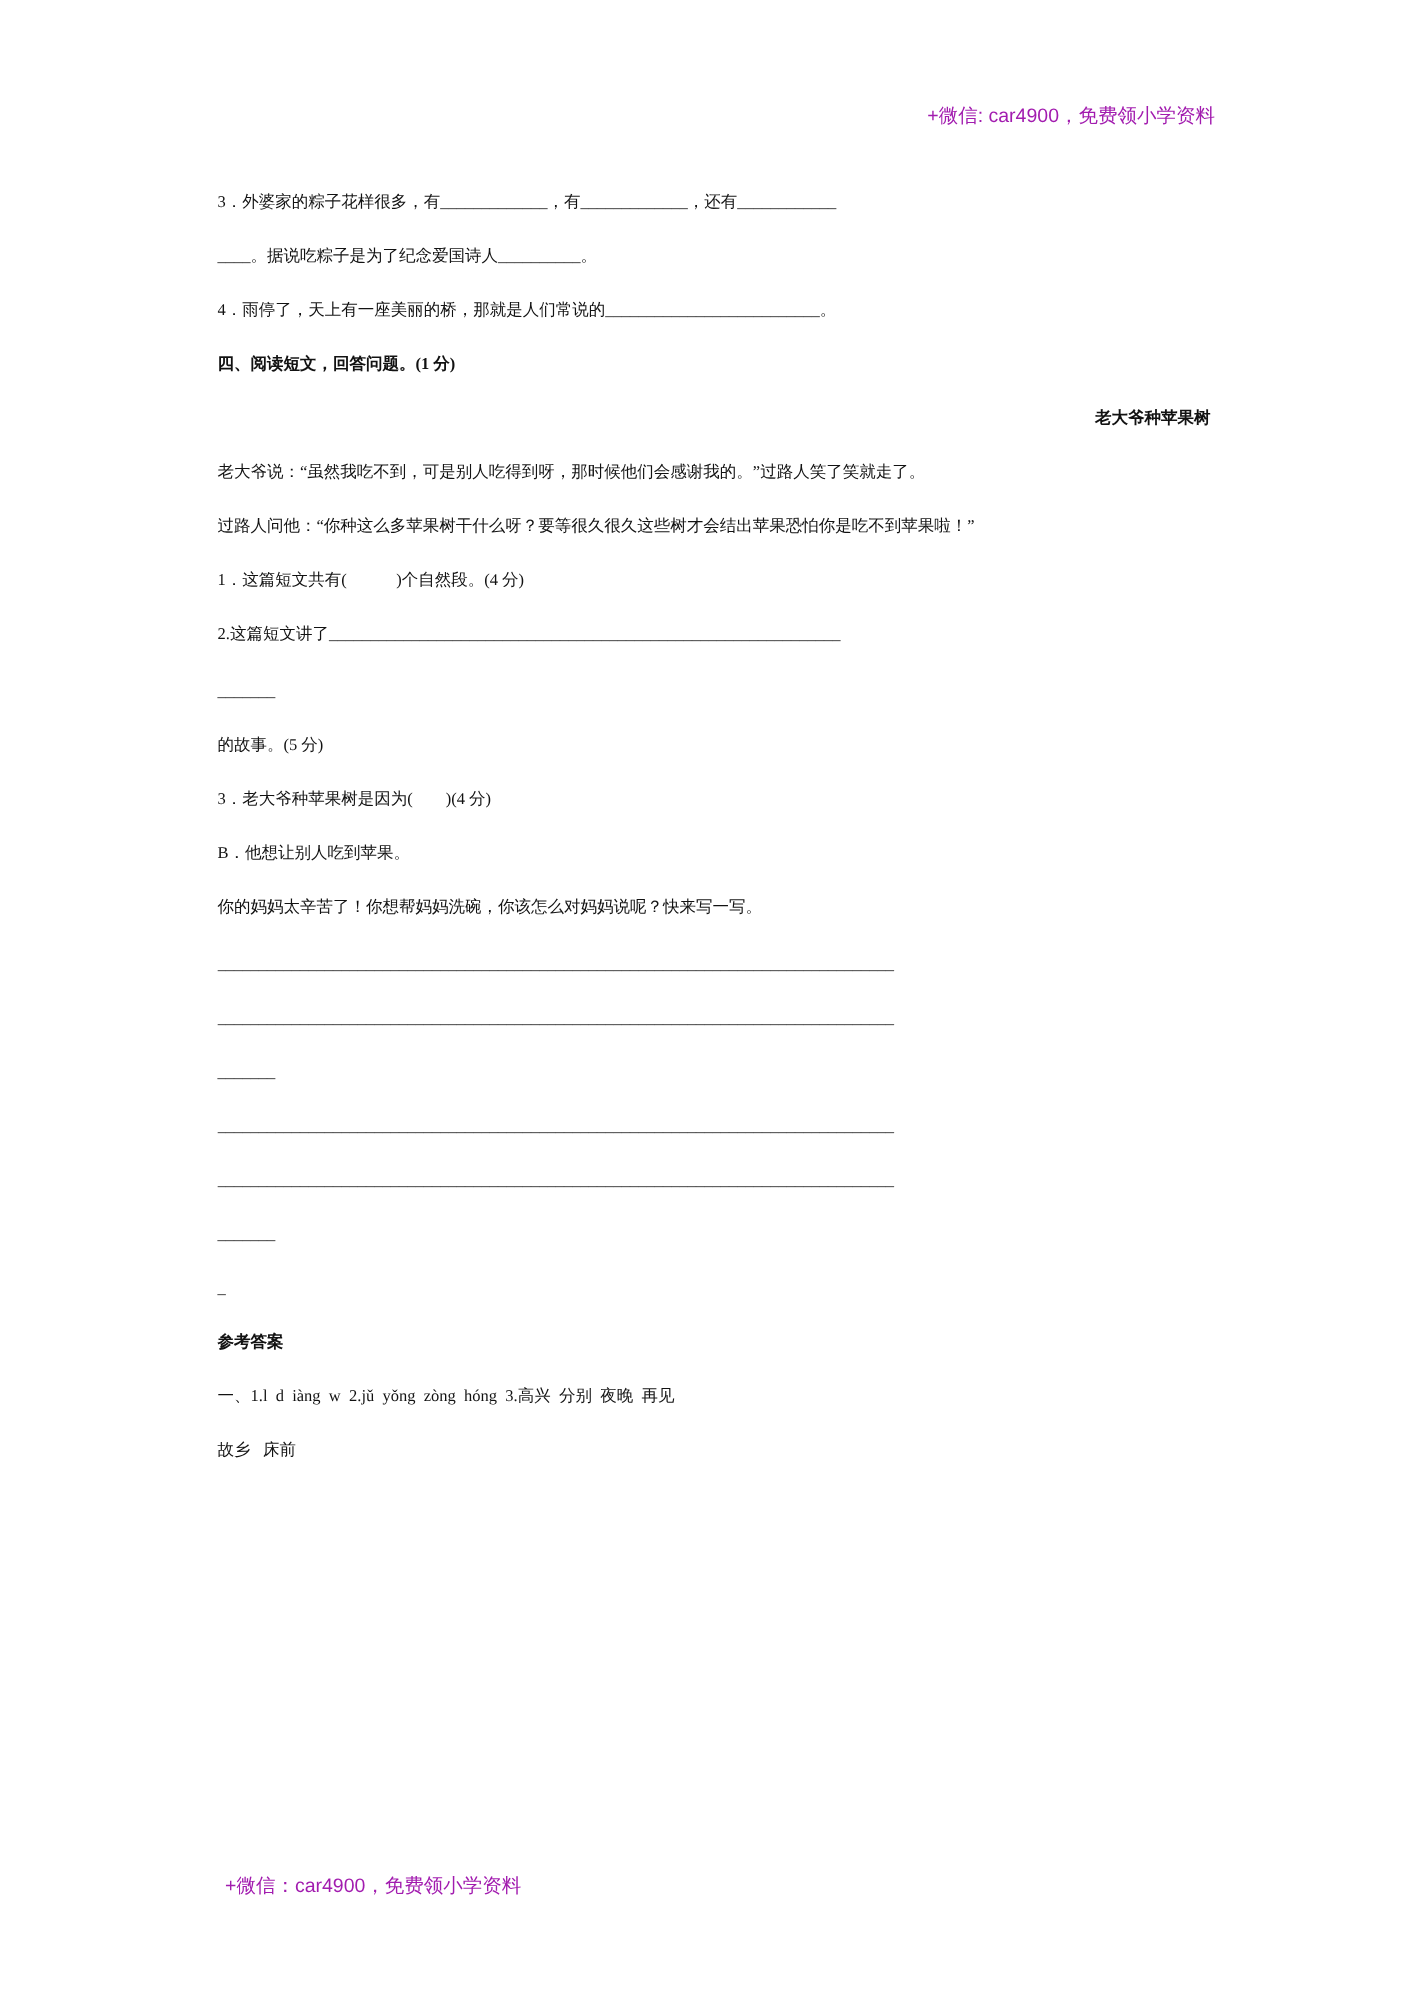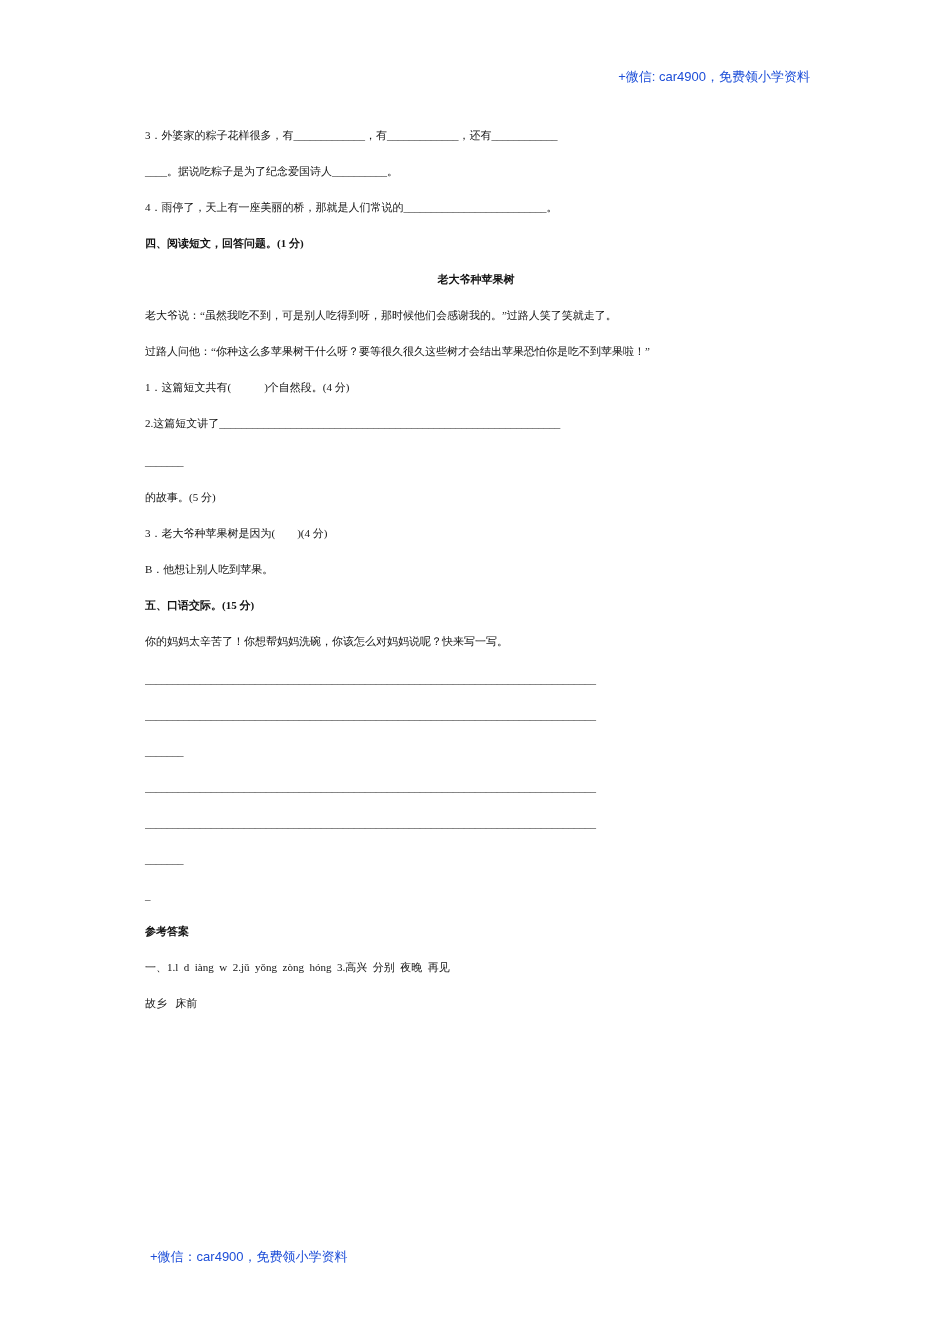--- a/index.html
+++ b/index.html
@@ -10,21 +10,21 @@
     height: 1344px;
     background: #ffffff;
     overflow: hidden;
     font-family: "Liberation Serif", "DejaVu Serif", serif;
     color: #121212;
   }
   .watermark {
     position: absolute;
     font-family: "Liberation Sans", "DejaVu Sans", sans-serif;
     font-size: 13px;
-    color: #1d4ed8;
+    color: #a21caf;
     white-space: nowrap;
   }
   .watermark.top { top: 68px; right: 140px; }
   .watermark.bottom { top: 1248px; left: 150px; }
   .content {
     position: absolute;
     left: 145px;
     top: 117px;
     width: 662px;
     font-size: 11px;
@@ -33,21 +33,21 @@
     line-height: 36px;
     white-space: pre-wrap;
     min-height: 36px;
   }
   .clip {
     white-space: nowrap;
     overflow: hidden;
     width: 662px;
   }
   .bold { font-weight: bold; }
-  .center { text-align: center; }
+  .center { text-align: right; }
   .gap-top { margin-top: 2px; }
 </style>
 </head>
 <body>
 
 <div class="page">
 
   <div class="watermark top">+微信: car4900，免费领小学资料</div>
 
   <div class="content">
@@ -73,21 +73,20 @@
 
     <div class="line gap-top">_______</div>
 
     <div class="line">的故事。(5 分)</div>
 
     <div class="line">3．老大爷种苹果树是因为(        )(4 分)</div>
 
 
     <div class="line">B．他想让别人吃到苹果。</div>
 
-    <div class="line bold">五、口语交际。(15 分)</div>
 
     <div class="line">你的妈妈太辛苦了！你想帮妈妈洗碗，你该怎么对妈妈说呢？快来写一写。</div>
 
     <div class="line clip gap-top">__________________________________________________________________________________</div>
 
     <div class="line clip">__________________________________________________________________________________</div>
 
     <div class="line">_______</div>
 
     <div class="line clip">__________________________________________________________________________________</div>

